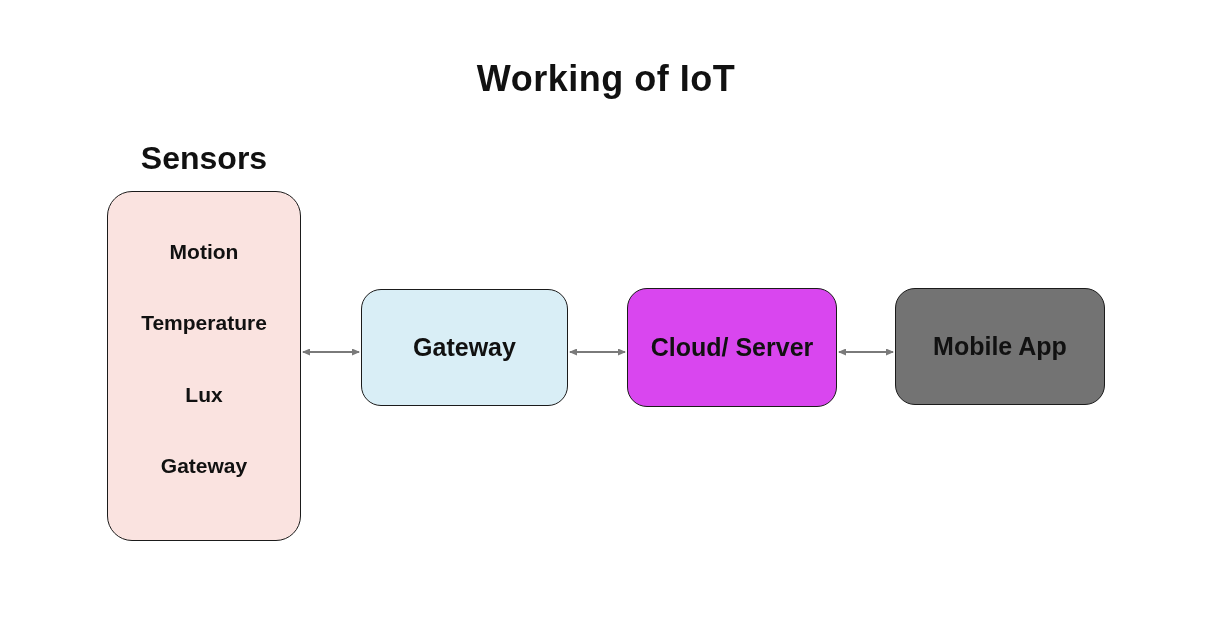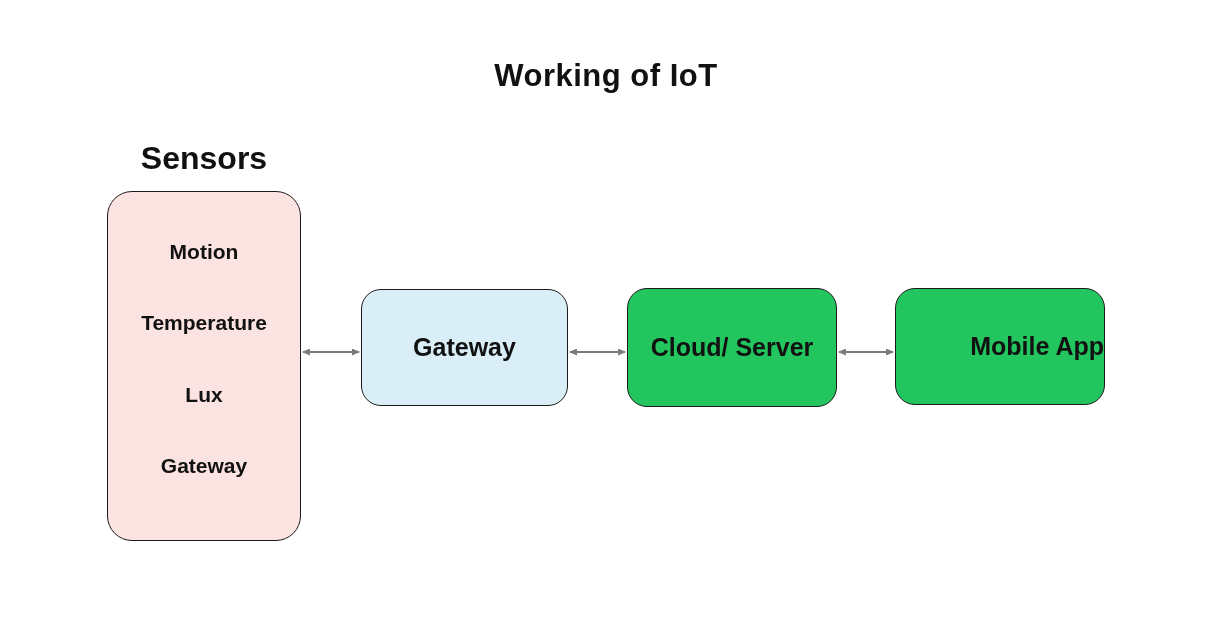--- a/index.html
+++ b/index.html
@@ -14,21 +14,21 @@
     height: 624px;
     background: #ffffff;
     overflow: hidden;
   }
   .title {
     position: absolute;
     top: 58px;
     left: 0;
     width: 1212px;
     text-align: center;
-    font-size: 31px;
+    font-size: 36px;
     font-weight: bold;
     color: #111111;
     margin: 0;
     letter-spacing: 0.5px;
   }
   .group-label {
     position: absolute;
     top: 140px;
     left: 107px;
     width: 194px;
@@ -74,31 +74,30 @@
     width: 207px;
     height: 117px;
     background: #d9eef6;
     border-radius: 20px;
   }
   .node-cloud {
     left: 627px;
     top: 288px;
     width: 210px;
     height: 119px;
-    background: #22c55e;
+    background: #d946ef;
     border-radius: 20px;
   }
   .node-mobile {
     left: 895px;
     top: 288px;
     width: 210px;
     height: 117px;
-    background: #22c55e;
+    background: #737373;
     border-radius: 20px;
-    justify-content: flex-end;
   }
   .arrow-layer {
     position: absolute;
     left: 0;
     top: 0;
     width: 1212px;
     height: 624px;
     pointer-events: none;
   }
 </style>

